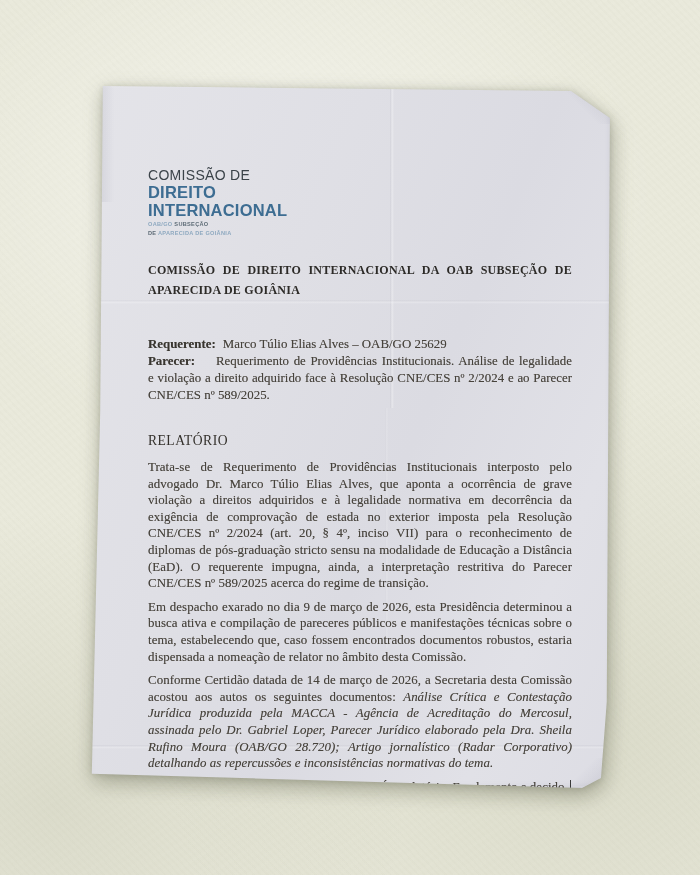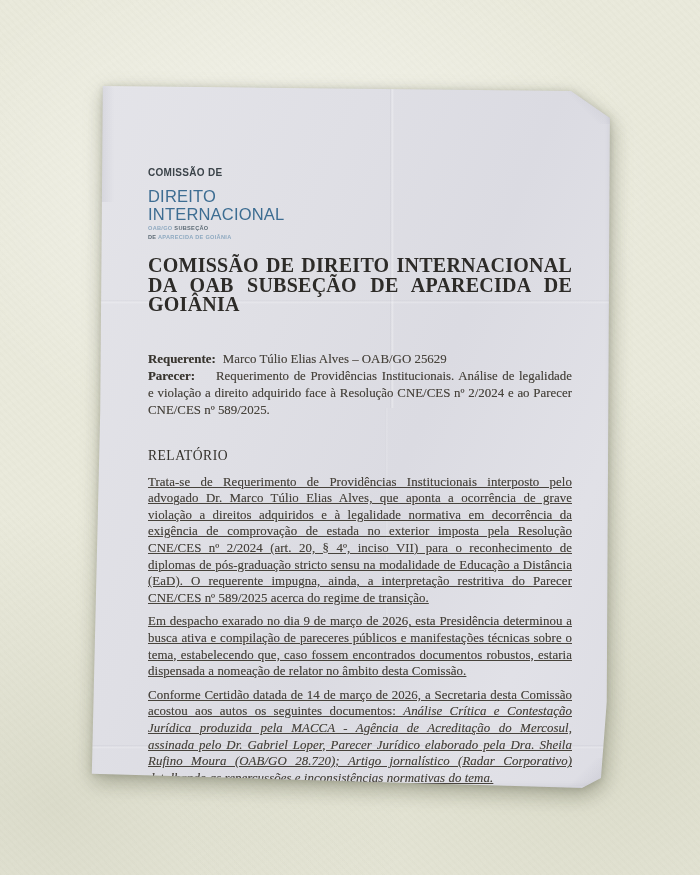--- a/index.html
+++ b/index.html
@@ -41,41 +41,41 @@
     background:linear-gradient(225deg, rgba(112,112,134,0.20), transparent 62%);}
   .fold-br{right:4px;bottom:4px;width:40px;height:28px;
     background:linear-gradient(315deg, rgba(112,112,134,0.16), transparent 60%);}
   .fold-tl{left:10px;top:0;width:26px;height:120px;
     background:linear-gradient(to right, rgba(112,112,134,0.16), transparent 70%);}
 
   .content{position:absolute;left:62px;right:40px;top:0;color:#47433c;}
 
   
   .logo{margin-top:86px;font-family:"Liberation Sans", sans-serif;line-height:1;}
-  .logo .l1{font-size:10px;font-weight:bold;color:#3b4349;letter-spacing:0.3px;margin-bottom:10px;}
-  .logo .l2,.logo .l3{font-size:16.5px;font-weight:normal;color:#3d6d92;letter-spacing:0.2px;margin-bottom:1px;}
+  .logo .l1{font-size:14px;font-weight:normal;color:#3b4349;letter-spacing:0.3px;margin-bottom:2px;}
+  .logo .l2,.logo .l3{font-size:16.5px;font-weight:bold;color:#3d6d92;letter-spacing:0.2px;margin-bottom:1px;}
   .logo .sub{font-size:5.6px;font-weight:bold;letter-spacing:0.3px;margin-top:3px;line-height:1.35;}
   .logo .sub .lt{color:#8ea9c0;} .logo .sub .dk{color:#5d6b76;}
 
   
-  .doc-title{margin-top:15px;font-size:20px;font-weight:bold;color:#2d2b28;
+  .doc-title{margin-top:24px;font-size:12px;font-weight:bold;color:#2d2b28;
     line-height:19.5px;letter-spacing:0.25px;text-align:justify;}
 
   
   .meta{margin-top:36px;font-size:12.9px;line-height:17px;text-align:justify;
     text-shadow:0 0 0.4px rgba(71,67,60,0.45);}
   .meta .b{font-weight:bold;color:#38352f;}
   .gap1{display:inline-block;width:7px;} .gap2{display:inline-block;width:21px;}
 
   .h-decisao{margin-top:17px;text-align:center;font-size:13.8px;font-weight:bold;
     color:#33302b;letter-spacing:0.8px;}
   .h-relatorio{margin-top:29px;font-size:13.6px;font-weight:normal;color:#33302b;letter-spacing:0.5px;}
 
   p.body{margin:7px 0 0 0;font-size:12.9px;line-height:16.6px;text-align:justify;
-    letter-spacing:0.05px;text-shadow:0 0 0.4px rgba(71,67,60,0.45);text-decoration:underline;}
+    letter-spacing:0.05px;text-shadow:0 0 0.4px rgba(71,67,60,0.45);}
   p.body.first{margin-top:10px;}
   .it{font-style:italic;}
   .caret{display:inline-block;width:1.2px;height:13px;background:#3a3a3a;
     vertical-align:-2px;margin-left:2px;}
 </style>
 </head>
 <body>
 
 <div class="scene">
   <div class="paper-wrap">

